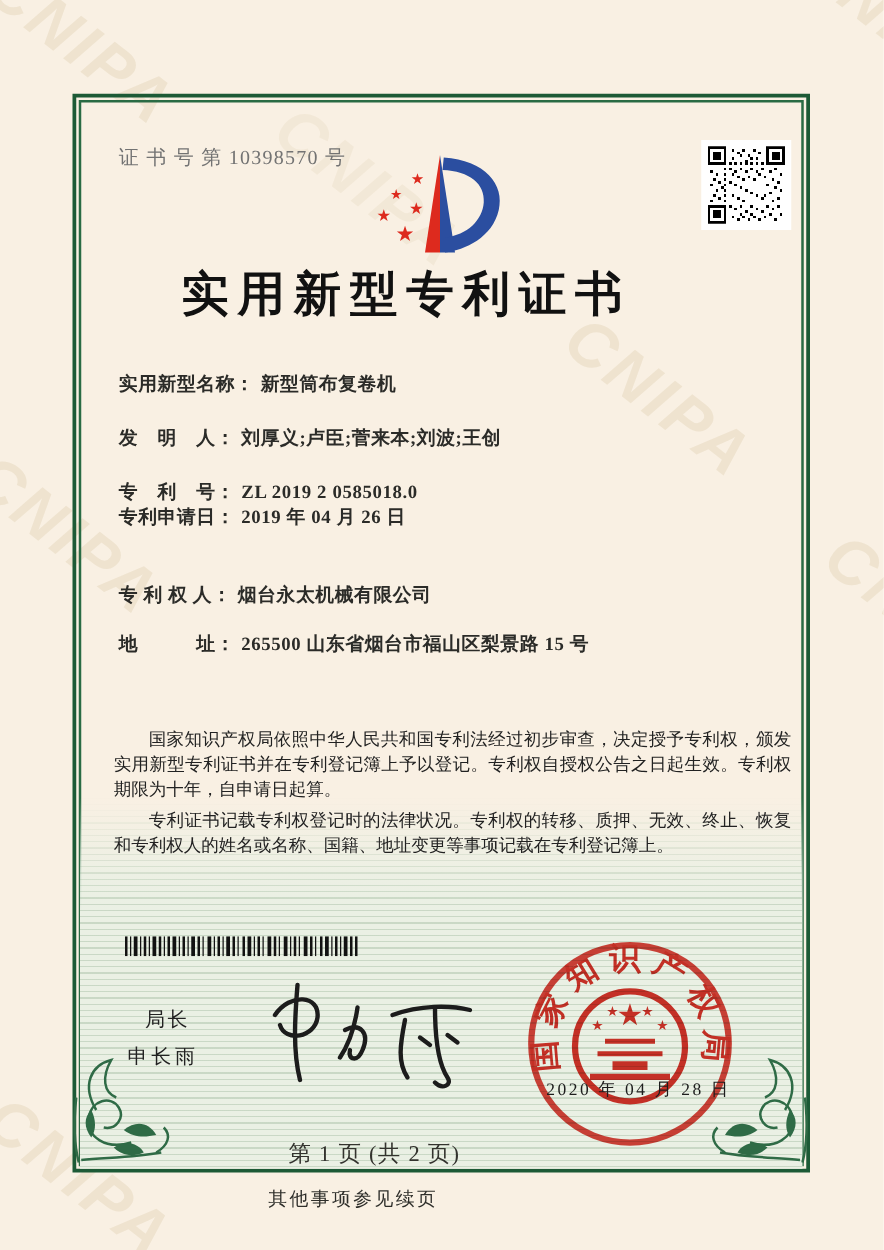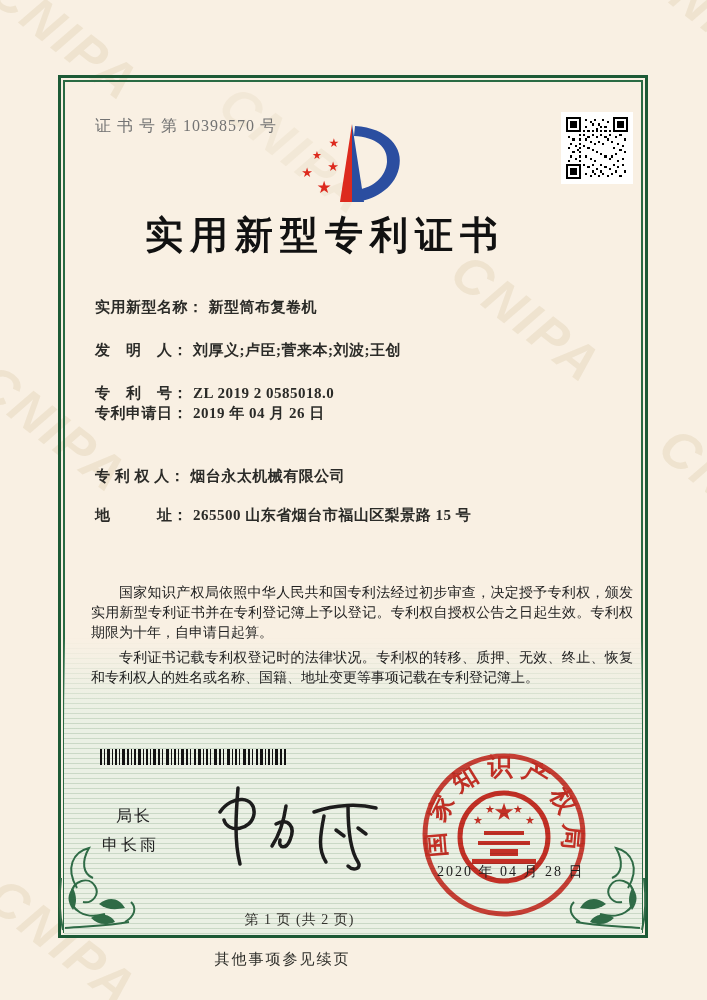--- a/index.html
+++ b/index.html
@@ -34,21 +34,21 @@
   .barcode{position:absolute;left:100px;top:749px;}
   .sig-role{position:absolute;left:116px;top:806px;font-size:16px;color:#222;letter-spacing:2px;text-align:right;}
   .sig-name{position:absolute;left:102px;top:835px;font-size:16px;color:#222;letter-spacing:3px;}
   .sig-script{position:absolute;left:198px;top:778px;}
   .seal{position:absolute;left:420px;top:751px;mix-blend-mode:multiply;opacity:.95;}
   .seal-date{position:absolute;left:437px;top:863px;font-size:14px;color:#1d1d1d;letter-spacing:2px;white-space:nowrap;}
   .orn{position:absolute;width:88px;height:118px;}
   .orn.bl{left:55px;top:818px;}
   .orn.br{left:562px;top:818px;transform:scaleX(-1);}
   .page-info{position:absolute;left:58px;top:911px;width:483px;text-align:center;
-      font-size:14px;color:#33332e;letter-spacing:1px;}
+      font-size:18px;color:#33332e;letter-spacing:1px;}
   .foot-note{position:absolute;left:0;top:950px;width:565px;text-align:center;
       font-size:15px;color:#2e2e2a;letter-spacing:2px;}
 </style>
 </head>
 <body>
 
 <div class="page">
 
   <div class="wm" style="left:-22px;top:6px">CNIPA</div>
   <div class="wm" style="left:628px;top:-14px">CNIPA</div>

